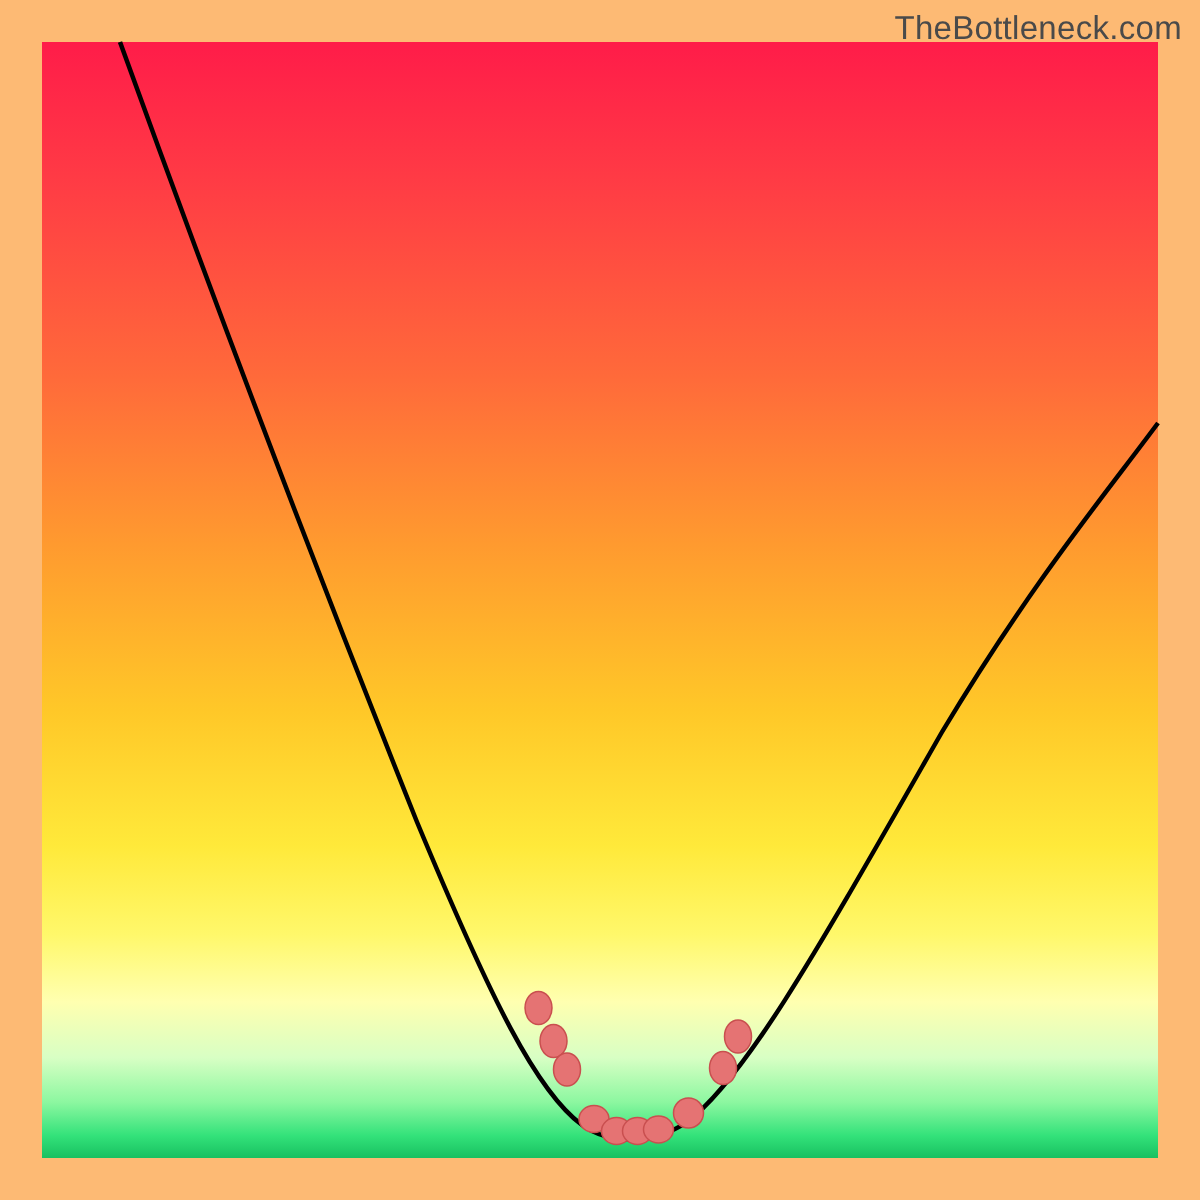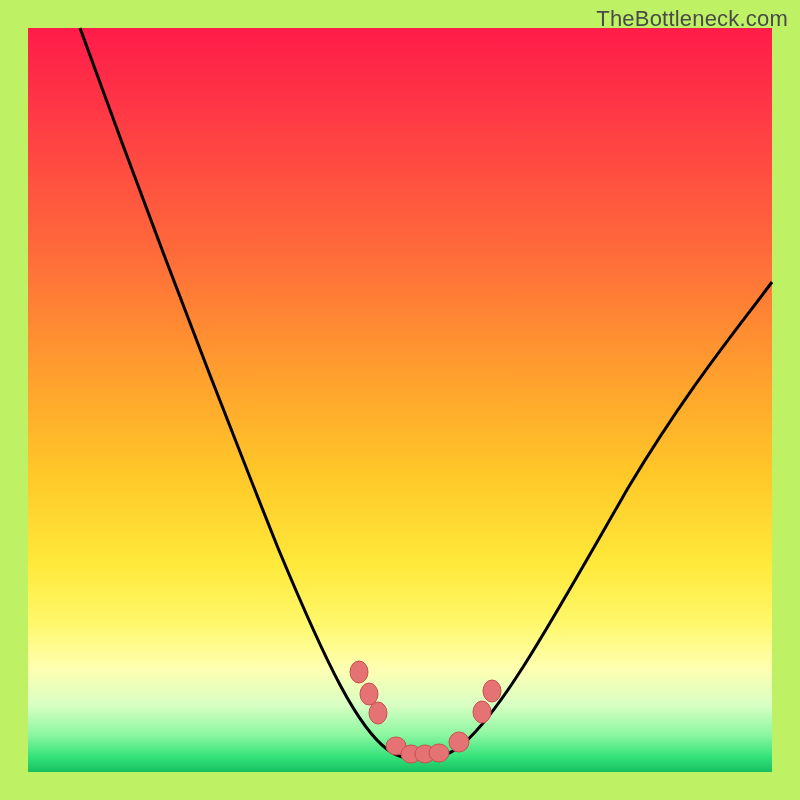--- a/index.html
+++ b/index.html
@@ -8,21 +8,21 @@
     width: 800px;
     height: 800px;
     background: #000;
     overflow: hidden;
     font-family: Arial, Helvetica, sans-serif;
   }
   .frame {
     position: absolute;
     left: 0; top: 0;
     width: 800px; height: 800px;
-    background: #bef264;
+    background: #fdba74;
   }
   .plot {
     position: absolute;
     left: 28px;
     top: 28px;
     width: 744px;
     height: 744px;
     
     background: linear-gradient(to bottom,
       #ff1c49 0%,

